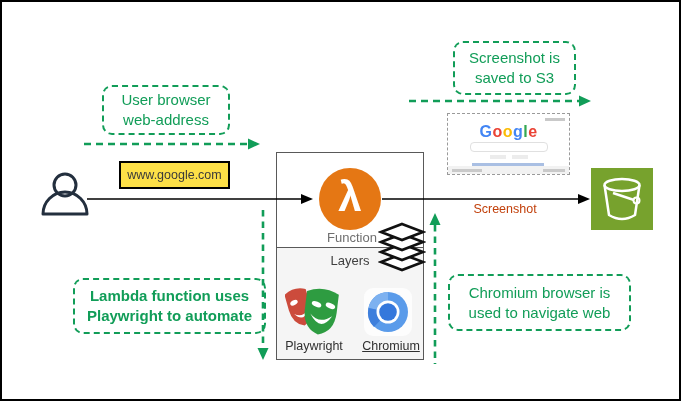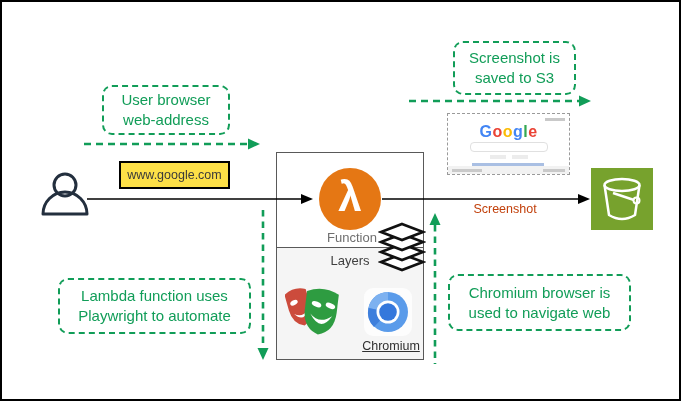--- a/index.html
+++ b/index.html
@@ -69,21 +69,21 @@
   <div class="rect-label" style="left:117px;top:159px;width:111px;height:28px;">
     <span>www.google.com</span>
   </div>
 
   <div class="callout" style="left:100px;top:83px;width:128px;height:50px;">User browser
 web-address</div>
 
   <div class="callout" style="left:451px;top:39px;width:123px;height:54px;">Screenshot is
 saved to S3</div>
 
-  <div class="callout" style="left:56px;top:276px;width:193px;height:56px;">Lambda function uses
+  <div class="callout" style="left:71px;top:276px;width:193px;height:56px;font-weight:bold;">Lambda function uses
 Playwright to automate</div>
 
   <div class="callout" style="left:446px;top:272px;width:183px;height:57px;">Chromium browser is
 used to navigate web</div>
 
   <div class="lambda-box">
     <div class="layers-section"></div>
   </div>
 
   <div class="lambda-circle">
@@ -116,20 +116,21 @@
 
   <svg class="icon-svg" style="left:362px;top:286px;" width="48" height="48" viewBox="0 0 48 48">
     <rect x="0" y="0" width="48" height="48" rx="9" fill="#fdfdfd"></rect>
     <circle cx="24" cy="24" r="20" fill="#5a9bea"></circle>
     <path d="M24,24 L4.5,20 A20,20 0 0 1 24,4 Z" fill="#7db1f0"></path>
     <path d="M24,24 L10,39 A20,20 0 0 1 4.5,20 Z" fill="#3e7fdc"></path>
     <circle cx="24" cy="24" r="11.5" fill="#fff"></circle>
     <circle cx="24" cy="24" r="8.8" fill="#3578dc"></circle>
   </svg>
 
+  <div class="mini-label pw-label">Playwright</div>
   <div class="mini-label cr-label">Chromium</div>
 
   <div class="thumb">
     <i class="thumb-topright"></i>
     <div class="thumb-logo">
       <span class="google-letter" style="color: rgb(66, 133, 244);">G</span><span class="google-letter" style="color: rgb(234, 67, 53);">o</span><span class="google-letter" style="color: rgb(251, 188, 5);">o</span><span class="google-letter" style="color: rgb(66, 133, 244);">g</span><span class="google-letter" style="color: rgb(52, 168, 83);">l</span><span class="google-letter" style="color: rgb(234, 67, 53);">e</span>
     </div>
     <i class="thumb-search"></i>
     <div class="thumb-btns">
         <i></i>

